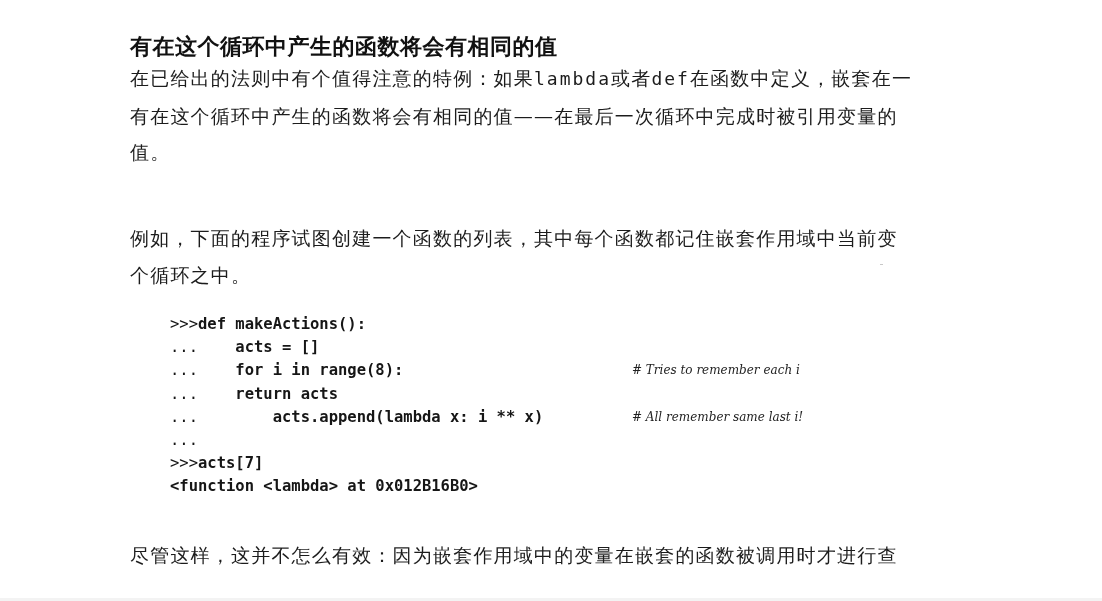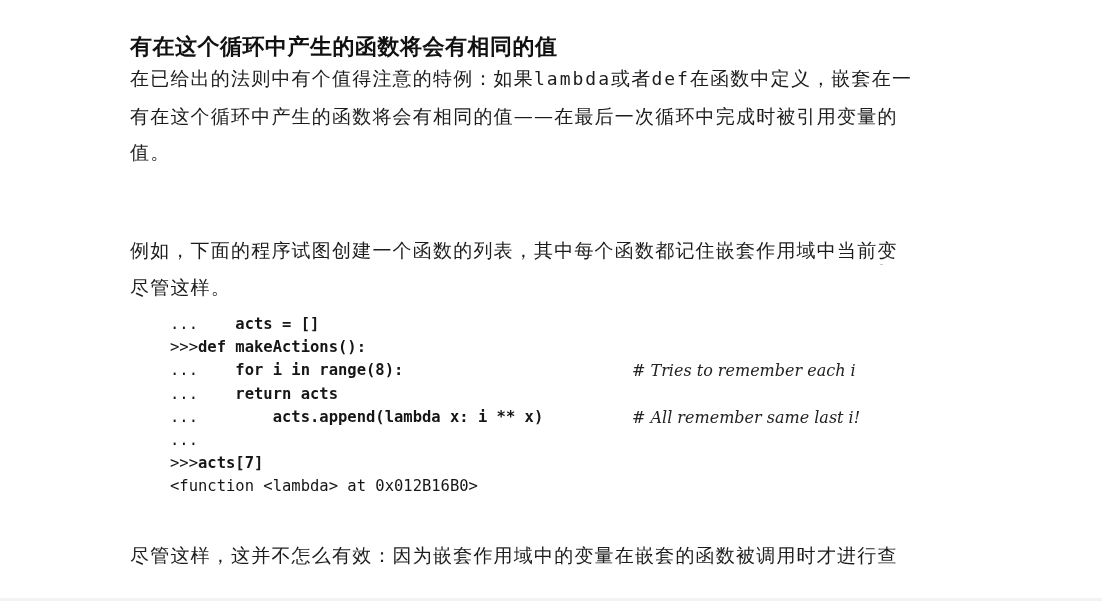--- a/index.html
+++ b/index.html
@@ -45,45 +45,45 @@
   .para .line {
     display: block;
     white-space: nowrap;
   }
   .inline-code {
     font-family: "DejaVu Sans Mono", "Liberation Mono", monospace;
     font-size: 18px;
     letter-spacing: 2px;
   }
   .p1 { top: 60px; }
-  .p2 { top: 232px; }
+  .p2 { top: 220px; }
   .p3 { top: 537px; }
   .code {
     position: absolute;
     left: 40px;
     top: 313px;
     font-family: "DejaVu Sans Mono", "Liberation Mono", monospace;
     font-size: 15.5px;
     line-height: 23.2px;
     color: #161616;
   }
   .code-line {
     position: relative;
     white-space: pre;
     height: 23.2px;
   }
   .code-line .b { font-weight: bold; }
-  .code-line .normal { font-weight: normal; }
+  .code-line .normal { font-weight: bold; }
   .comment {
     position: absolute;
     left: 462px;
     top: 0;
     font-family: "DejaVu Serif", "Liberation Serif", serif;
     font-style: italic;
-    font-size: 16px;
+    font-size: 12px;
     color: #222;
     white-space: nowrap;
   }
   .speck {
     position: absolute;
     left: 880px;
     top: 264px;
     width: 3px;
     height: 1px;
     background: #c8c8c8;
@@ -105,26 +105,26 @@
   <h2 class="heading">有在这个循环中产生的函数将会有相同的值</h2>
 
   <div class="para p1">
     <span class="line"><span>在已给出的法则中有个值得注意的特例：如果</span><span class="inline-code">lambda</span><span>或者</span><span class="inline-code">def</span><span>在函数中定义，嵌套在一</span></span>
     <span class="line">有在这个循环中产生的函数将会有相同的值——在最后一次循环中完成时被引用变量的</span>
     <span class="line">值。</span>
   </div>
 
   <div class="para p2">
     <span class="line">例如，下面的程序试图创建一个函数的列表，其中每个函数都记住嵌套作用域中当前变</span>
-    <span class="line">尽管这样。</span>
+    <span class="line">个循环之中。</span>
   </div>
 
   <div class="code">
+    <div class="code-line"><span>&gt;&gt;&gt;</span><span class="b">def makeActions():</span></div>
     <div class="code-line"><span>...</span><span class="b">    acts = []</span></div>
-    <div class="code-line"><span>&gt;&gt;&gt;</span><span class="b">def makeActions():</span></div>
     <div class="code-line"><span>...</span><span class="b">    for i in range(8):</span><span class="comment"># Tries to remember each i</span></div>
     <div class="code-line"><span>...</span><span class="b">    return acts</span></div>
     <div class="code-line"><span>...</span><span class="b">        acts.append(lambda x: i ** x)</span><span class="comment"># All remember same last i!</span></div>
     <div class="code-line"><span>...</span><span class="b"></span></div>
     <div class="code-line"><span>&gt;&gt;&gt;</span><span class="b">acts[7]</span></div>
     <div class="code-line"><span class="normal">&lt;function &lt;lambda&gt; at 0x012B16B0&gt;</span></div>
   </div>
 
   <div class="para p3">
     <span class="line">尽管这样，这并不怎么有效：因为嵌套作用域中的变量在嵌套的函数被调用时才进行查</span>

